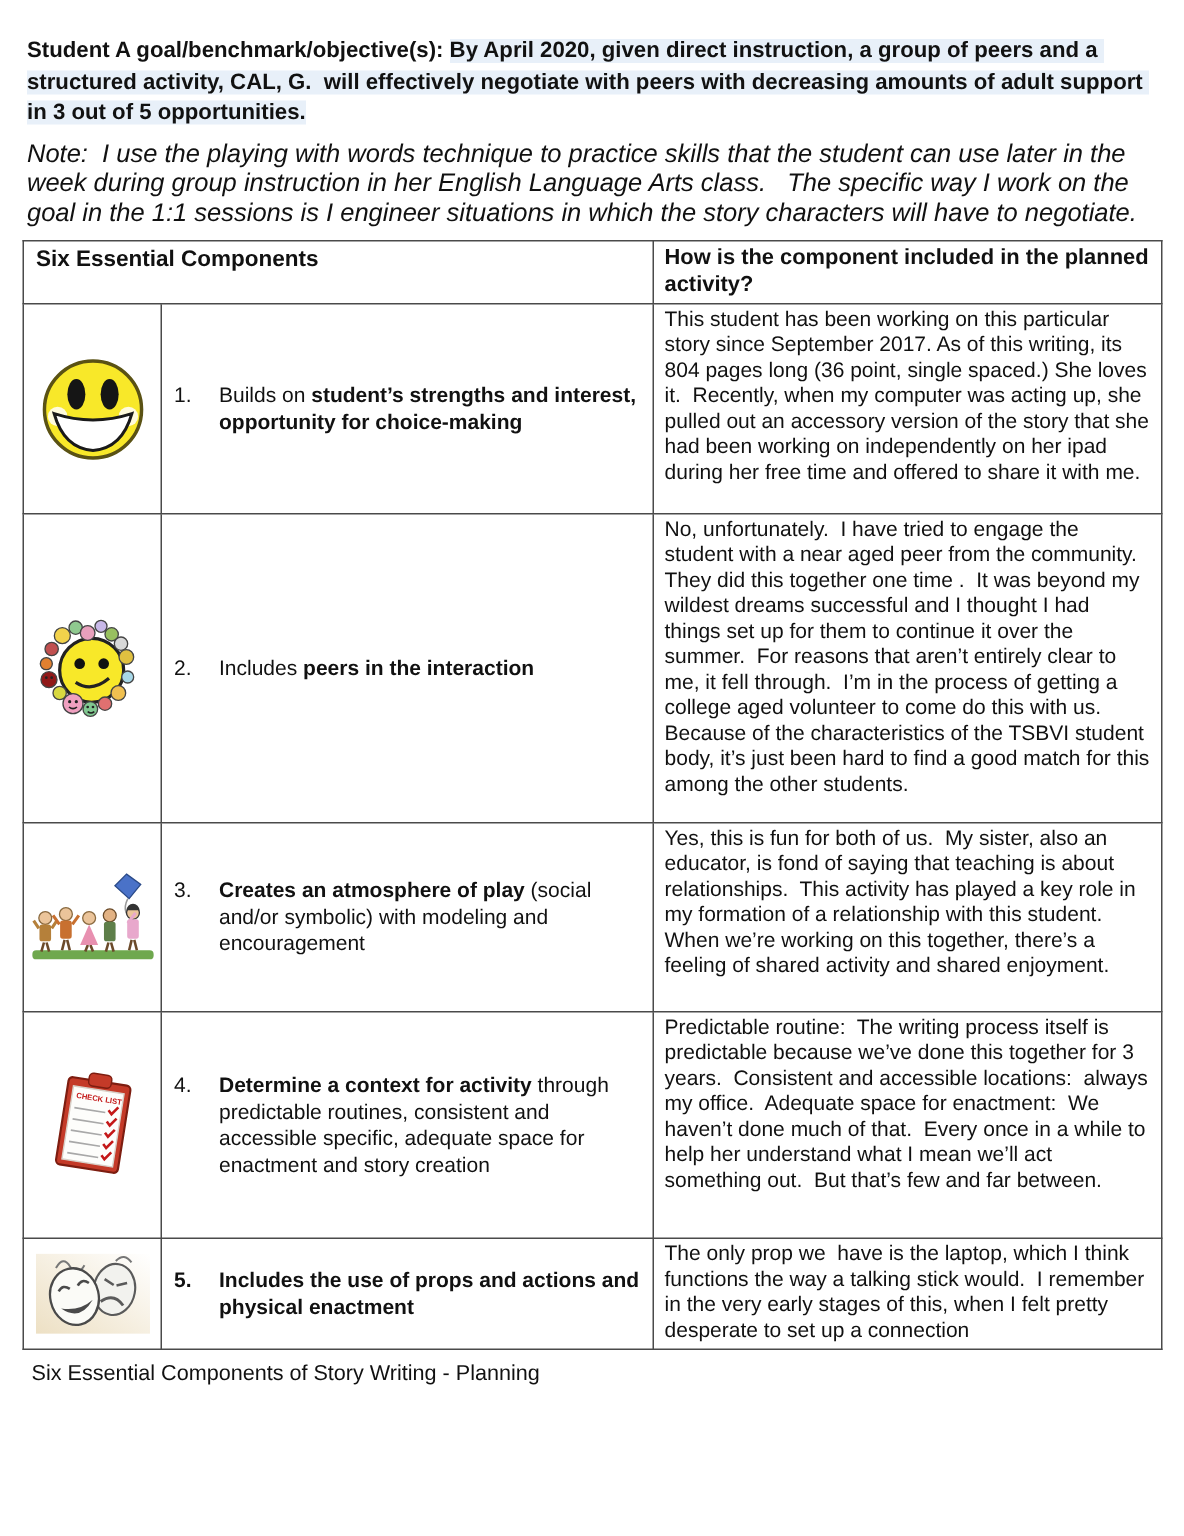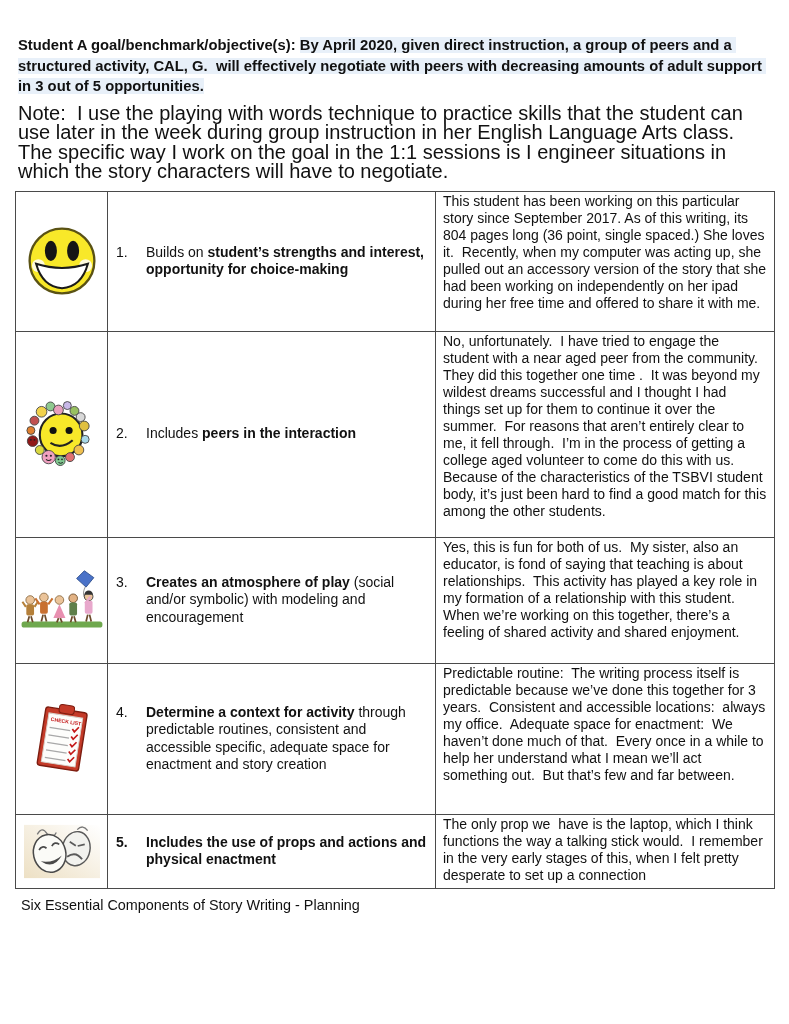--- a/index.html
+++ b/index.html
@@ -23,29 +23,30 @@
   .byline {
     font-size: 14.6px;
     line-height: 18px;
     margin-top: 9px;
     white-space: pre-wrap;
   }
   .goal {
     font-weight: bold;
     font-size: 14.8px;
     line-height: 20.5px;
-    margin-top: 11px;
+    margin-top: 0;
     white-space: pre-wrap;
   }
   .goal .hl { background: var(--highlight-blue, #E8F0F9); }
   .note {
-    font-size: 20px;
+    font-size: 17px;
     line-height: 19.5px;
     margin-top: 7px;
     white-space: pre-wrap;
+    font-style: italic;
   }
   .h-step2 { margin-top: 9px; }
 
   table.components {
     border-collapse: collapse;
     table-layout: fixed;
     margin: 9px 0 0 -3px;
     width: 759px;
   }
   table.components td, table.components th {
@@ -106,20 +107,24 @@
   <div class="note">Note:  I use the playing with words technique to practice skills that the student can use later in the week during group instruction in her English Language Arts class.   The specific way I work on the goal in the 1:1 sessions is I engineer situations in which the story characters will have to negotiate.</div>
 
 
   <table class="components">
     <colgroup>
       <col style="width:92px">
         <col style="width:328px">
         <col style="width:339px">
     </colgroup>
     <tbody>
+        <tr class="hdr">
+      <th class="hdr-left" colspan="2">Six Essential Components</th>
+      <th class="hdr-right">How is the component included in the planned activity?</th>
+    </tr>
 
     <tr class="r1">
       <td class="icon-cell">
         <span>
           <svg viewBox="0 0 80 80" width="74" height="74">
             <circle cx="40" cy="40" r="35" fill="#F8E829" stroke="#5a5214" stroke-width="2.5"></circle>
             <ellipse cx="28" cy="29" rx="6.5" ry="11" fill="#151515"></ellipse>
             <ellipse cx="52" cy="29" rx="6.5" ry="11" fill="#151515"></ellipse>
             <circle cx="14.5" cy="45" r="7" fill="#FFFDF0" opacity="0.9"></circle>
             <circle cx="65.5" cy="45" r="7" fill="#FFFDF0" opacity="0.9"></circle>

